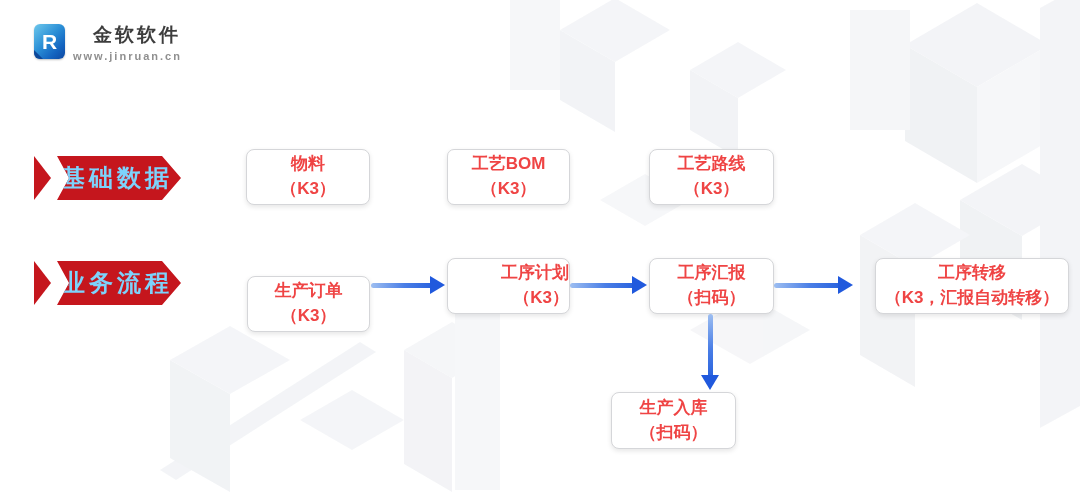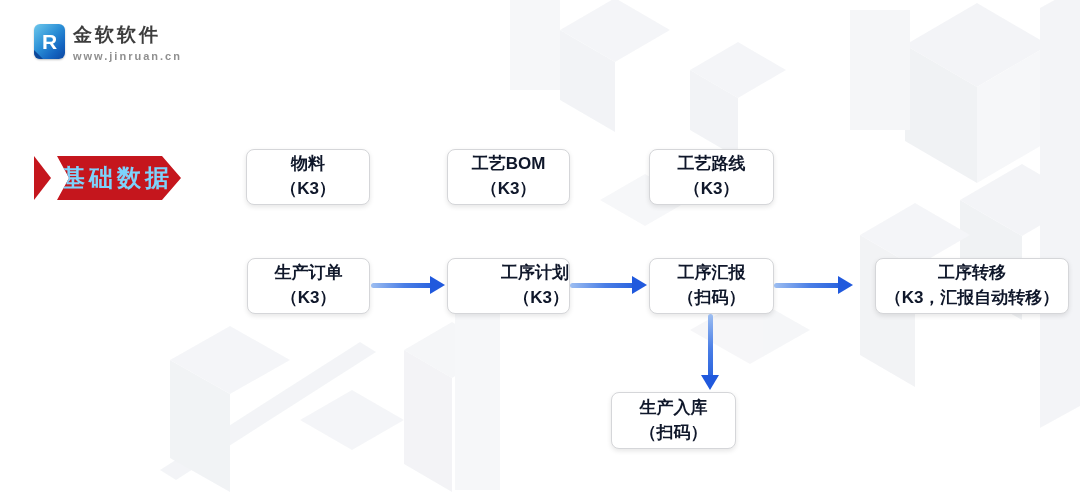--- a/index.html
+++ b/index.html
@@ -17,41 +17,41 @@
     display:flex;align-items:center;justify-content:center;
     box-shadow:0 1px 2px rgba(0,0,0,.25);
   }
   .logo-icon::after{
     content:"";position:absolute;left:0;bottom:0;width:0;height:0;
     border-left:9px solid #0a3d8f;border-top:9px solid transparent;
     border-bottom-left-radius:6px;opacity:.85;
   }
   .logo-glyph{color:#fff;font-size:21px;font-weight:800;line-height:1;}
   .logo-text{margin-left:8px;display:flex;flex-direction:column;}
-  .brand-name{font-size:19px;font-weight:700;color:#3d3d3d;letter-spacing:3px;line-height:1.2;}
+  .brand-name{font-size:19px;font-weight:700;color:#3d3d3d;letter-spacing:3px;line-height:1.2;margin-left:20px;}
   .brand-url{margin-top:3px;font-size:11px;font-weight:700;color:#8f8f8f;letter-spacing:2px;}
   
   .banner{position:absolute;left:34px;width:147px;height:44px;}
   .banner-tri{
     position:absolute;left:0;top:0;width:17px;height:100%;
     background:var(--red);clip-path:polygon(0 0,100% 50%,0 100%);
   }
   .banner-body{
     position:absolute;left:23px;right:0;top:0;bottom:0;background:var(--red);
     clip-path:polygon(0 0,calc(100% - 19px) 0,100% 50%,calc(100% - 19px) 100%,0 100%,12px 50%);
     display:flex;align-items:center;justify-content:center;
     padding:0 20px 0 16px;box-sizing:border-box;
   }
   .banner-label{color:#7dd3fc;font-size:24px;font-weight:700;letter-spacing:4px;white-space:nowrap;}
   
   .node{
     position:absolute;background:#fff;border:1px solid #d5d6d9;border-radius:8px;
     box-shadow:0 2px 5px rgba(0,0,0,.10);
     display:flex;flex-direction:column;align-items:center;justify-content:center;
-    text-align:center;color:#0f172a;font-weight:700;font-size:17px;line-height:1.45;
+    text-align:center;color:#ef4444;font-weight:700;font-size:17px;line-height:1.45;
   }
   .node span{white-space:nowrap;}
   
   .arrow-h{position:absolute;height:20px;}
   .arrow-h .shaft{
     position:absolute;left:0;right:13px;top:8px;height:4.5px;border-radius:3px;
     background:linear-gradient(90deg,#9dbef1 0%,#4a7ee6 55%,#2a63de 100%);
   }
   .arrow-h .head{
     position:absolute;right:0;top:1px;width:0;height:0;
@@ -114,35 +114,41 @@
     </div>
   </div>
 
   <div class="banner" style="top:156px;">
     <div class="banner-tri"></div>
     <div class="banner-body">
       <span class="banner-label">基础数据</span>
     </div>
   </div>
 
+  <div class="banner" style="top:261px;">
+    <div class="banner-tri"></div>
+    <div class="banner-body">
+      <span class="banner-label">业务流程</span>
+    </div>
+  </div>
 
   <div class="node" style="left:246px;top:149px;width:122px;height:54px;">
     <span>物料</span>
     <span>（K3）</span>
   </div>
-  <div class="node" style="left:447px;top:149px;width:121px;height:54px;">
+  <div class="node" style="left:447px;top:149px;width:121px;height:54px;border-radius:7px;">
     <span>工艺BOM</span>
     <span>（K3）</span>
   </div>
   <div class="node" style="left:649px;top:149px;width:123px;height:54px;text-align:center;">
     <span>工艺路线</span>
     <span>（K3）</span>
   </div>
 
-  <div class="node" style="left:247px;top:258px;width:121px;height:54px;">
+  <div class="node" style="left:247px;top:276px;width:121px;height:54px;">
     <span>生产订单</span>
     <span>（K3）</span>
   </div>
   <div class="node" style="left:447px;top:258px;width:121px;height:54px;align-items:flex-end;">
     <span>工序计划</span>
     <span>（K3）</span>
   </div>
   <div class="node" style="left:649px;top:258px;width:123px;height:54px;align-items:center;">
     <span>工序汇报</span>
     <span>（扫码）</span>

